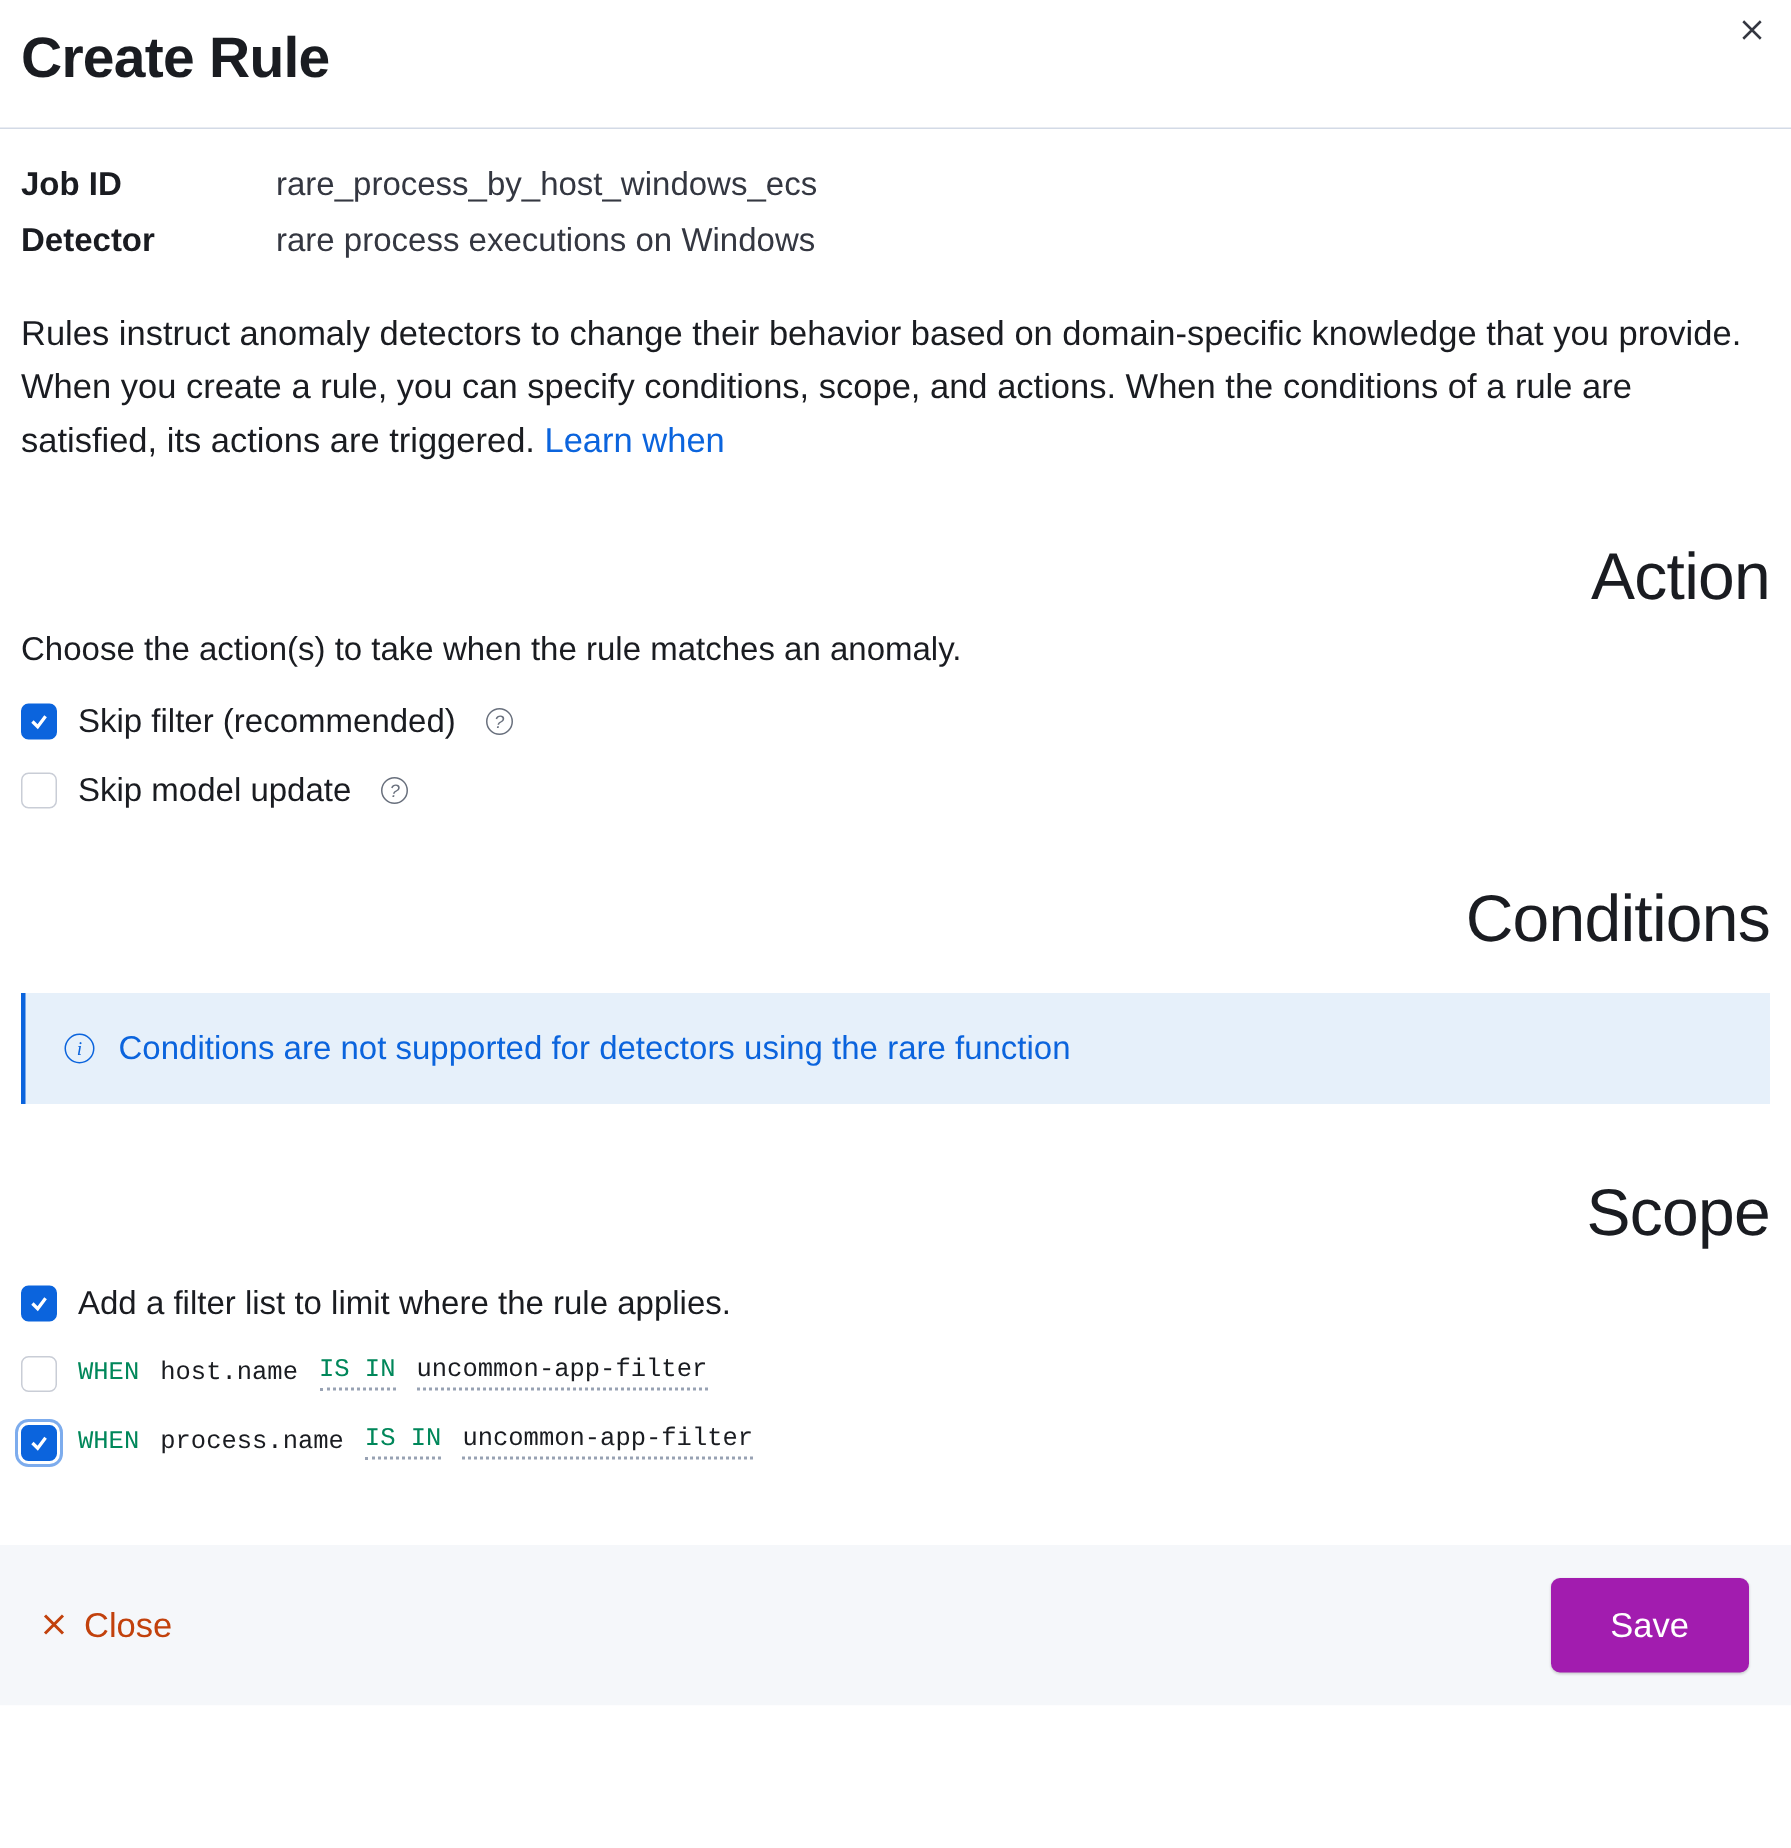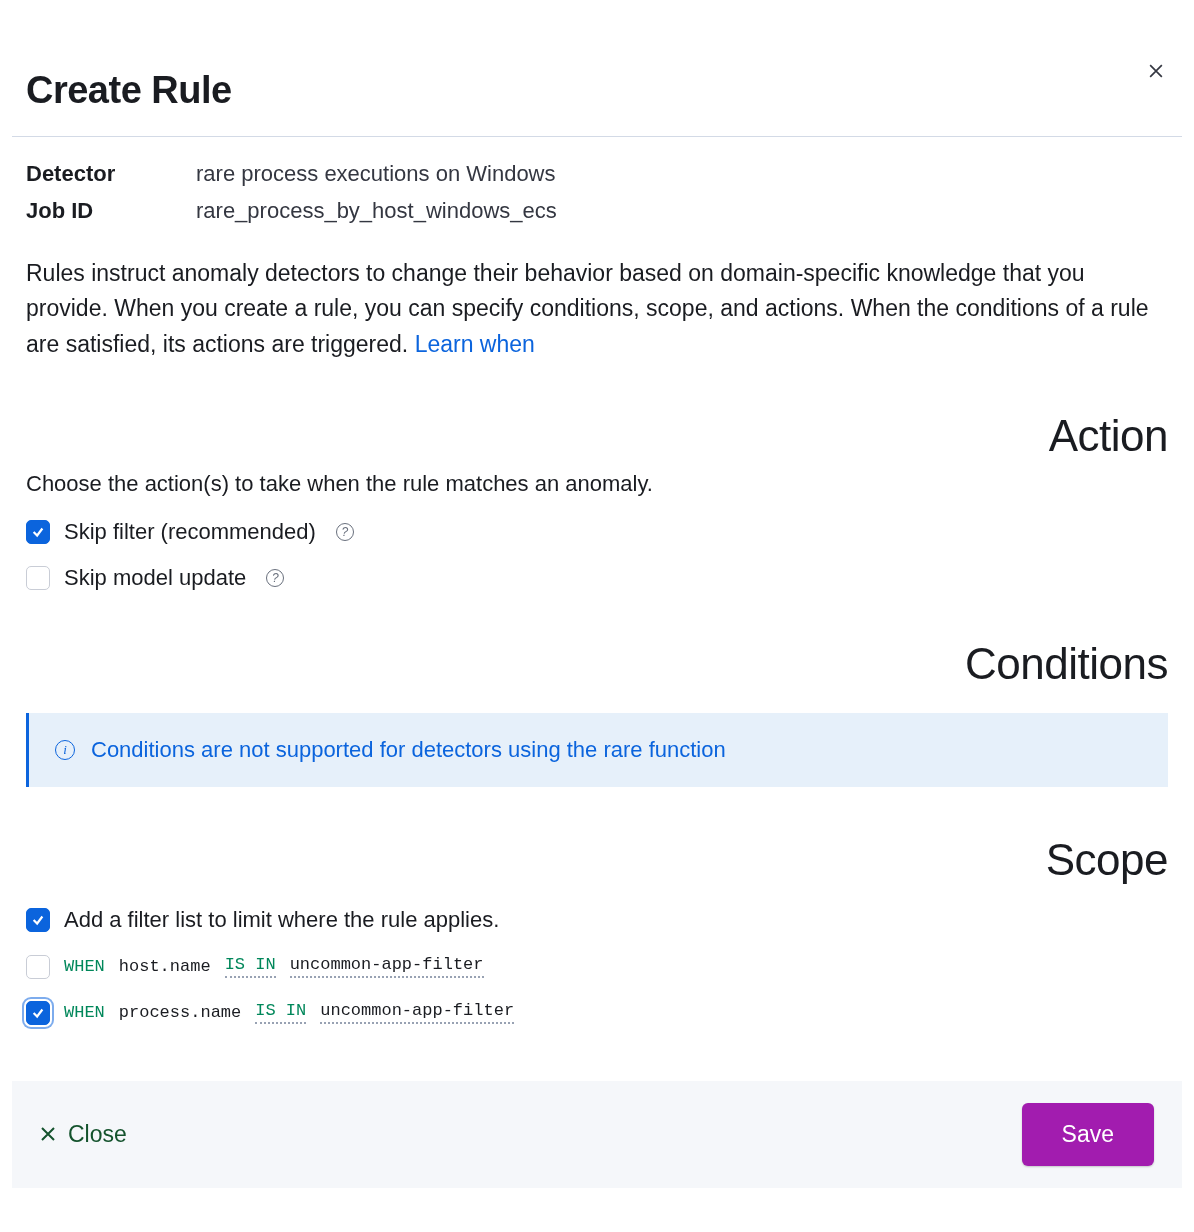--- a/index.html
+++ b/index.html
@@ -4,22 +4,21 @@
   <style>
     * { box-sizing: border-box; margin: 0; padding: 0; }
     body {
       font-family: -apple-system, BlinkMacSystemFont, "Segoe UI", Helvetica, Arial, sans-serif;
       background: #fff;
       color: #1a1c21;
       width: 1194px;
     }
     .dialog {
       position: relative;
-      padding: 12px;
-      margin-top: 39px;
+      padding: 0;
     }
     .dialog-header {
       padding: 18px 14px 24px 14px;
       border-bottom: 1px solid #d3dae6;
       position: relative;
     }
     .dialog-title {
       font-size: 38px;
       font-weight: 600;
       letter-spacing: -0.5px;
@@ -146,21 +145,21 @@
     }
     .footer {
       margin-top: 56px;
       background: #f5f7fa;
       padding: 22px 28px;
       display: flex;
       align-items: center;
       justify-content: space-between;
     }
     .close-link {
-      color: #14532d;
+      color: #c2410c;
       display: flex;
       align-items: center;
       gap: 12px;
       font-size: 23px;
       cursor: pointer;
     }
     .close-link svg { width: 16px; height: 16px; }
     .save-btn {
       background: #a21caf;
       color: #fff;
@@ -182,26 +181,26 @@
     <div class="close-x">
       <svg viewBox="0 0 24 24">
           <path d="M5 5 L19 19 M19 5 L5 19" stroke="currentColor" stroke-width="2" fill="none"></path>
         </svg>
     </div>
   </div>
 
   <div class="content">
 
     <div class="meta-row">
+      <div class="meta-label">Job ID</div>
+      <div class="meta-value">rare_process_by_host_windows_ecs</div>
+    </div>
+    <div class="meta-row">
       <div class="meta-label">Detector</div>
       <div class="meta-value">rare process executions on Windows</div>
-    </div>
-    <div class="meta-row">
-      <div class="meta-label">Job ID</div>
-      <div class="meta-value">rare_process_by_host_windows_ecs</div>
     </div>
 
     <p class="intro">
       <span>Rules instruct anomaly detectors to change their behavior based on domain-specific knowledge that you provide. When you create a rule, you can specify conditions, scope, and actions. When the conditions of a rule are satisfied, its actions are triggered. </span><a class="learn-more" href="#">Learn when</a>
     </p>
 
     <h2 class="section-title">Action</h2>
     <p class="section-sub">Choose the action(s) to take when the rule matches an anomaly.</p>
 
     <div class="checkbox-row">

